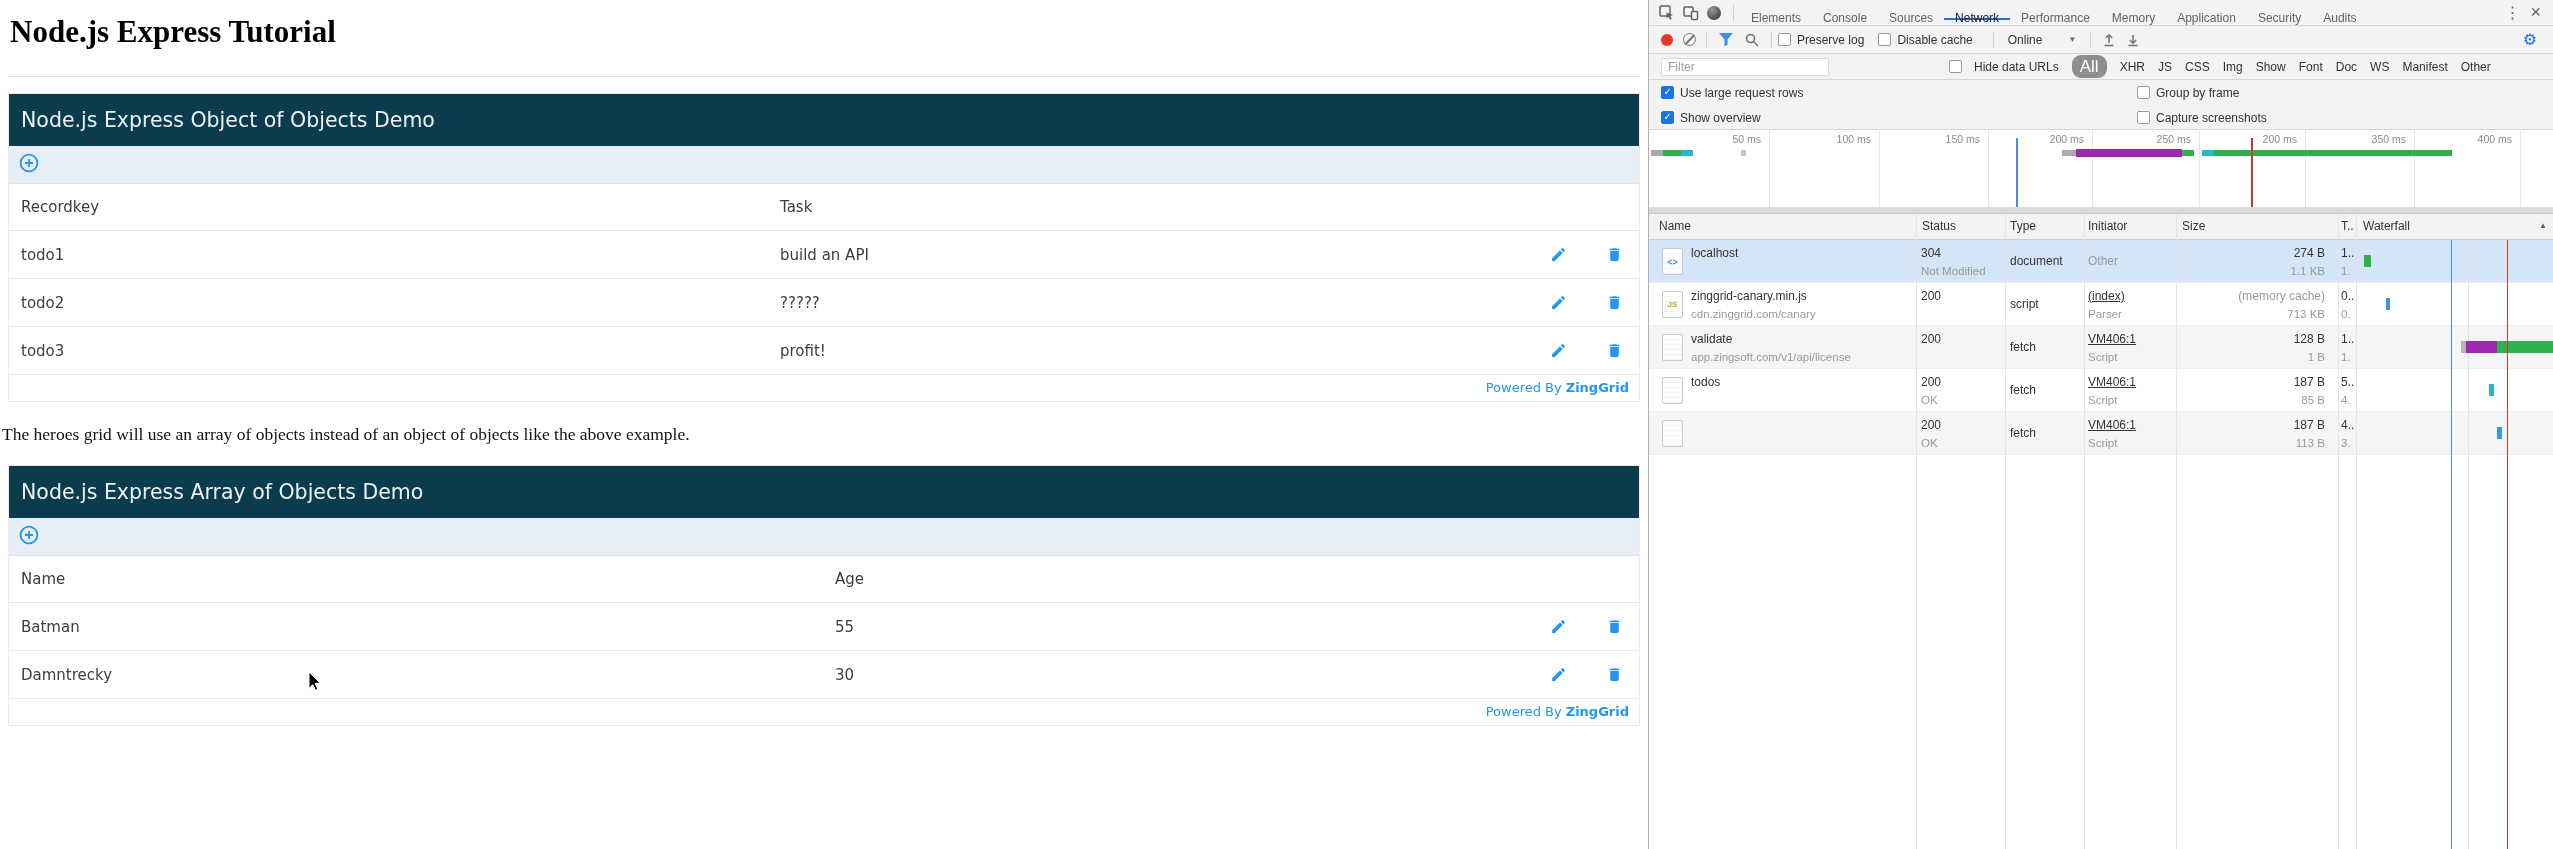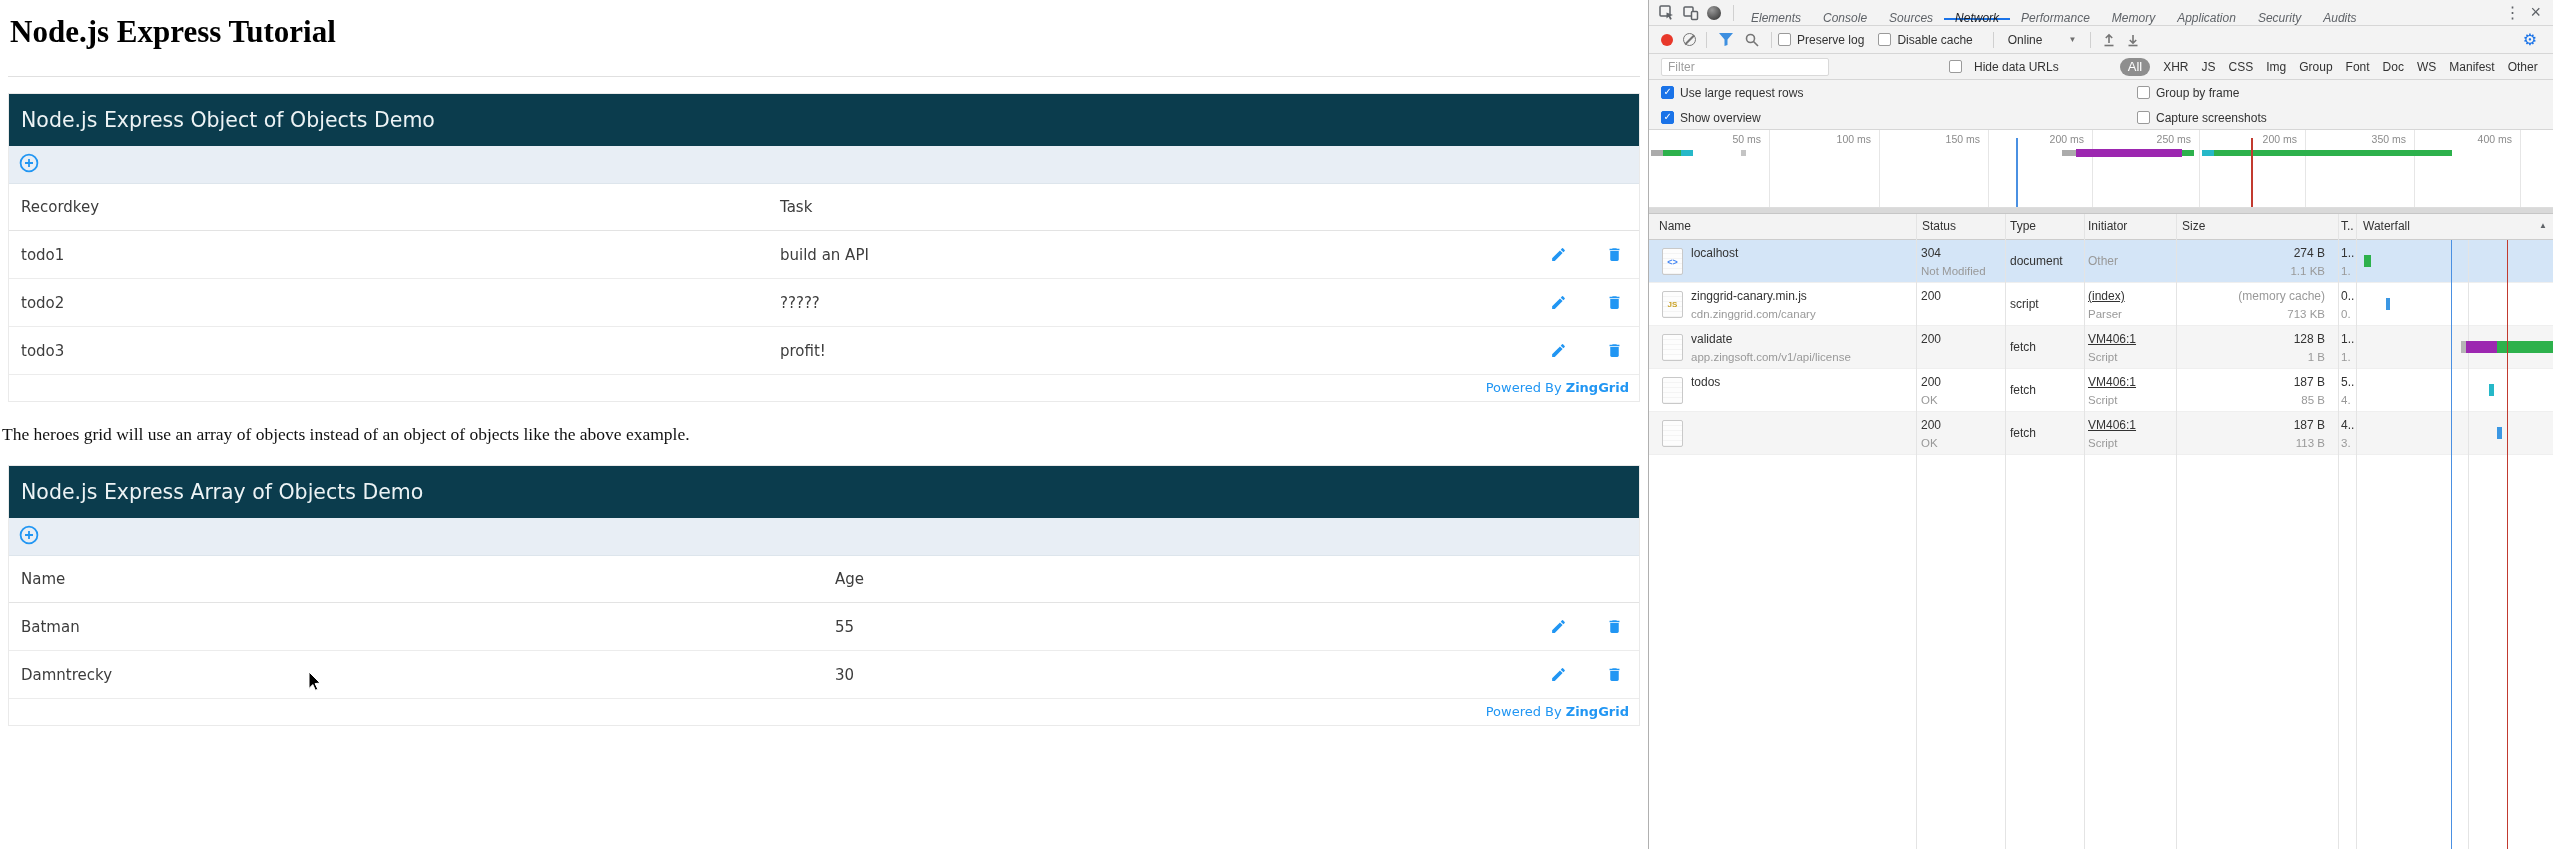--- a/index.html
+++ b/index.html
@@ -32,21 +32,21 @@
   .zg-footer { height:26px; line-height:25px; text-align:right; padding-right:10px;
                font-size:13px; color:#2196f3; }
   .zg-footer .brand { font-weight:bold; margin-left:4px; }
 
   
   .devtools { position:absolute; left:1648px; top:0; width:905px; height:849px;
               background:#fff; border-left:1px solid #b0b0b0; font-size:12px; color:#333; }
   .bar { position:absolute; left:0; right:0; background:#f3f3f3; border-bottom:1px solid #d6d6d6;
          display:flex; align-items:center; }
   .dt-tabs { top:0; height:26px; padding:0 4px; }
-  .dt-tab { padding:0 11px; height:14px; line-height:25px; color:#5f6368; cursor:pointer;font-style:italic; }
+  .dt-tab { padding:0 11px; height:14px; line-height:25px; color:#5f6368; cursor:pointer; }
   .dt-tab.active { color:#202124; border-bottom:2px solid #1a73e8; }
   .tab-icons { display:flex; align-items:center; gap:8px; padding:0 6px; }
   .vsep { width:1px; height:16px; background:#d0d0d0; margin:0 6px; flex:none; }
   .right-ctl { margin-left:auto; display:flex; align-items:center; gap:10px; padding-right:8px; }
   .glyph { color:#5f6368; font-size:16px; cursor:pointer; }
   .sphere { width:14px; height:14px; border-radius:50%;
             background:radial-gradient(circle at 5px 4px,#9a9a9a,#2b2b2b); }
 
   .dt-netbar { top:26px; height:28px; padding:0 8px; }
   .rec-dot { width:12px; height:12px; border-radius:50%; background:#e8382a; margin:0 6px 0 4px; }
@@ -62,21 +62,21 @@
   .sel-box { display:flex; align-items:center; gap:26px; margin:0 8px; cursor:pointer; }
   .sel-box .arr { font-size:8px; color:#6e6e6e; }
   .gear { margin-left:auto; color:#1a73e8; font-size:16px; padding-right:8px; cursor:pointer; }
 
   .dt-filter { top:54px; height:26px; padding:0 12px; }
   .filter-input { width:168px; height:18px; border:1px solid #d9d9d9; border-radius:2px;
                   background:#fff; font-size:12px; padding:0 6px; color:#333;
                   font-family:"Liberation Sans",sans-serif; }
   .filter-input::placeholder { color:#9e9e9e; }
   .filter-group { position:absolute; left:300px; display:flex; align-items:center; gap:13px; }
-  .pill { background:#8e8e8e; color:#fff; border-radius:9px; padding:1.5px 8px; font-size:13px;margin-left:48px; }
+  .pill { background:#8e8e8e; color:#fff; border-radius:9px; padding:1.5px 8px; font-size:17px; }
   .ftype { color:#333; cursor:pointer; }
 
   .dt-options { top:80px; height:50px; display:grid; grid-template-columns:476px auto;
                 grid-auto-rows:25px; align-items:center; padding-left:12px; }
   .opt { display:flex; align-items:center; }
 
   .overview { position:absolute; left:0; right:0; top:130px; height:78px; background:#fff;
               border-bottom:1px solid #ddd; overflow:hidden; }
   .ov-grid { position:absolute; top:0; bottom:0; width:1px; background:#e6e6e6; }
   .ov-label { position:absolute; top:3px; width:62px; text-align:right; font-size:10.5px; color:#8b8b8b; }
@@ -296,21 +296,21 @@
   <div class="bar dt-filter">
     <input class="filter-input" placeholder="Filter" style="">
     <span class="filter-group">
       <span class="cb"></span>
       <span style="margin-left:-7px">Hide data URLs</span>
       <span class="pill">All</span>
       <span class="ftype">XHR</span>
       <span class="ftype">JS</span>
       <span class="ftype">CSS</span>
       <span class="ftype">Img</span>
-      <span class="ftype">Group</span>
+      <span class="ftype">Show</span>
       <span class="ftype">Font</span>
       <span class="ftype">Doc</span>
       <span class="ftype">WS</span>
       <span class="ftype">Manifest</span>
       <span class="ftype">Other</span>
     </span>
   </div>
 
   <div class="bar dt-options">
     <span class="opt">

